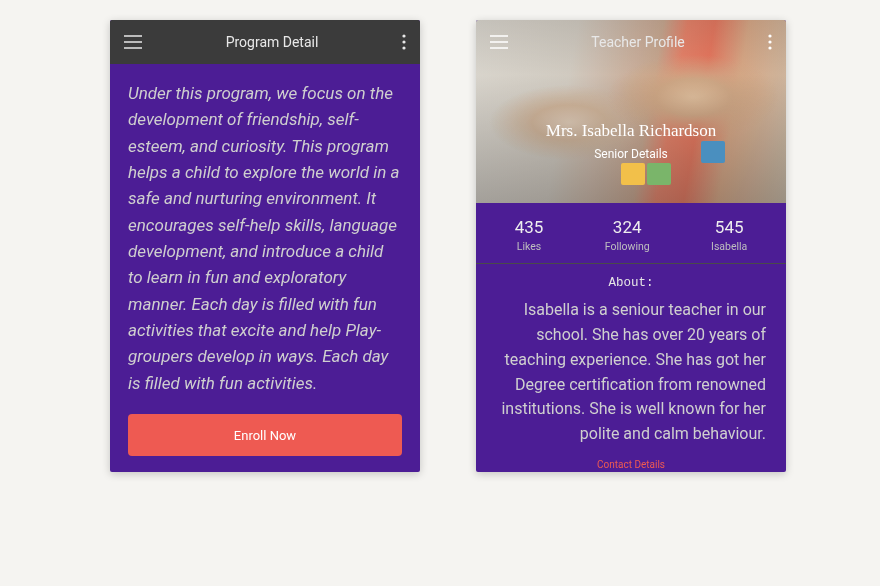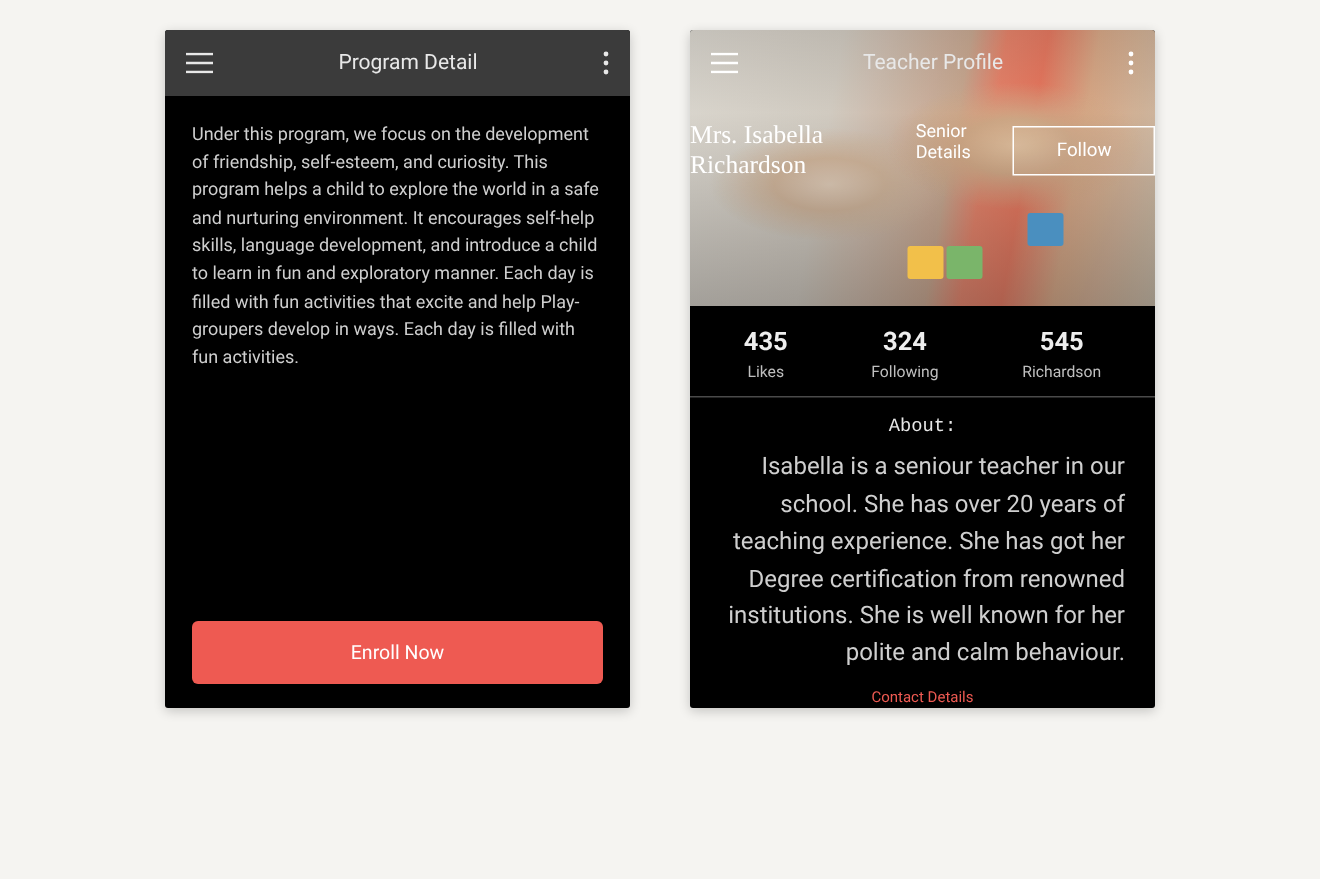--- a/index.html
+++ b/index.html
@@ -9,26 +9,27 @@
     width: 880px;
     height: 586px;
     display: flex;
     justify-content: center;
     gap: 40px;
     padding: 20px 0;
   }
   .phone {
     width: 310px;
     height: 452px;
-    background: #000000;
+    background: #4c1d95;
     border-radius: 2px;
     box-shadow: 0 2px 8px rgba(0,0,0,0.2);
     overflow: hidden;
     display: flex;
     flex-direction: column;
+    margin-left: 16px;
   }
   .appbar {
     height: 44px;
     display: flex;
     align-items: center;
     justify-content: space-between;
     padding: 0 14px;
     background: #3b3b3b;
     color: #e8e8e8;
     position: relative;
@@ -82,23 +83,24 @@
     bottom: 16px;
     right: 18px;
     color: #fff;
   }
   .hero1-title { font-size: 18px; font-weight: 500; margin-bottom: 10px; }
   .hero1-line { font-size: 11.5px; margin-top: 6px; opacity: 0.95; }
 
   .body1 {
     padding: 16px 18px 16px;
     color: #cfcfcf;
-    font-size: 12px;
+    font-size: 17px;
     line-height: 1.55;
     flex: 1;
+    font-style: italic;
   }
   .enroll-btn {
     margin: 0 18px 16px;
     background: #ee5a52;
     color: #fff;
     text-align: center;
     height: 42px;
     display: flex;
     align-items: center;
     justify-content: center;
@@ -107,21 +109,21 @@
     cursor: pointer;
   }
 
   
   .phone2 { position: relative; }
   .hero2 {
     position: relative;
     height: 308px;
     overflow: hidden;
     display: flex;
-    flex-direction: row;
+    flex-direction: column;
     align-items: center;
     justify-content: flex-end;
     padding-bottom: 24px;
     color: #fff;
   }
   .hero2-bg {
     position: absolute; inset: 0;
     background:
       radial-gradient(ellipse at 70% 42%, #f0c8a0 0%, #e0b088 12%, transparent 28%),
       radial-gradient(ellipse at 30% 56%, #f0d8c0 0%, #e0c0a0 12%, transparent 26%),
@@ -158,21 +160,21 @@
   }
 
   .stats {
     display: flex;
     justify-content: space-around;
     padding: 14px 8px 10px;
     color: #eee;
     border-bottom: 1px solid #4a4a4a;
   }
   .stat { text-align: center; }
-  .stat-num { font-size: 17px; font-weight: 700; }
+  .stat-num { font-size: 17px; font-weight: 400; }
   .stat-lbl { font-size: 10.5px; color: #bfbfbf; margin-top: 3px; }
 
   .about {
     padding: 12px 20px 0;
     text-align: center;
     color: #cfcfcf;
   }
   .about-h { font-size: 12.5px; color: #e6e6e6; margin-bottom: 8px; font-family: Liberation Mono, monospace; }
   .about-txt { font-size: 16px; line-height: 1.55; text-align: right; }
   .contact-link {
@@ -229,35 +231,34 @@
         <svg width="4" height="16" viewBox="0 0 4 16">
             <circle cx="2" cy="2" r="1.6" fill="#fff"></circle>
             <circle cx="2" cy="8" r="1.6" fill="#fff"></circle>
             <circle cx="2" cy="14" r="1.6" fill="#fff"></circle>
           </svg>
       </span>
     </div>
 
     <div class="hero2-name">Mrs. Isabella Richardson</div>
     <div class="hero2-role">Senior Details</div>
-    <div class="follow-btn">Follow</div>
   </div>
 
   <div class="stats">
     <div class="stat">
       <div class="stat-num">435</div>
       <div class="stat-lbl">Likes</div>
     </div>
     <div class="stat">
       <div class="stat-num">324</div>
       <div class="stat-lbl">Following</div>
     </div>
     <div class="stat">
       <div class="stat-num">545</div>
-      <div class="stat-lbl">Richardson</div>
+      <div class="stat-lbl">Isabella</div>
     </div>
   </div>
 
   <div class="about">
     <div class="about-h">About:</div>
     <div class="about-txt">Isabella is a seniour teacher in our school. She has over 20 years of teaching experience. She has got her Degree certification from renowned institutions. She is well known for her polite and calm behaviour.</div>
     <div class="contact-link">Contact Details</div>
   </div>
 </div>
 

